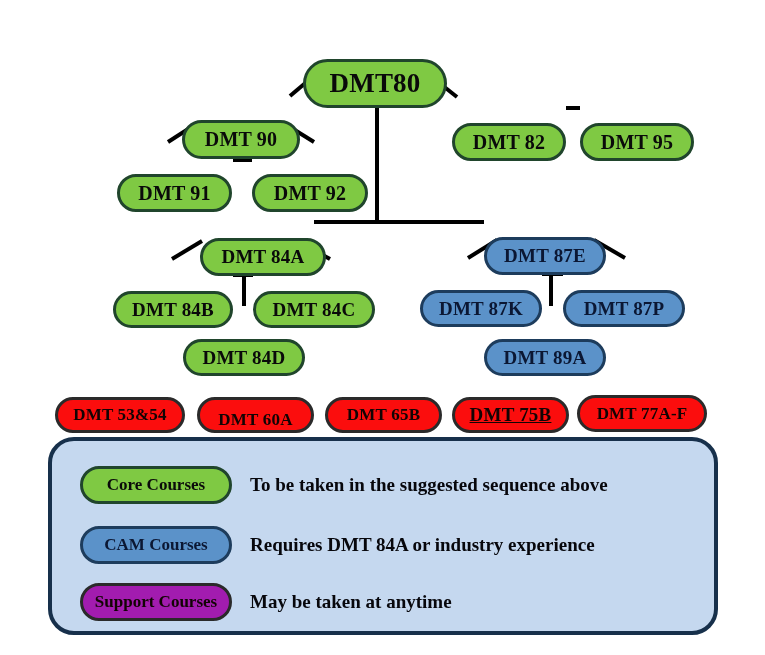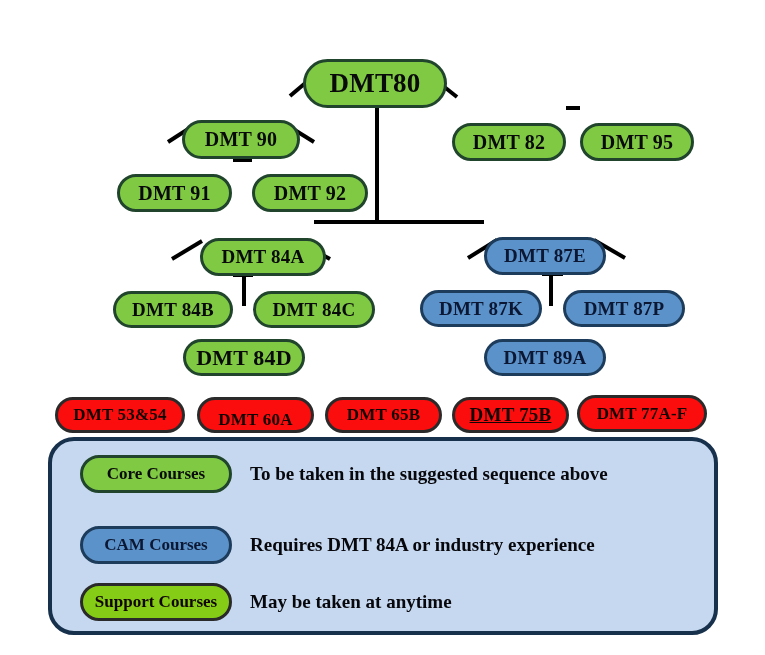--- a/index.html
+++ b/index.html
@@ -84,21 +84,21 @@
     align-items: center;
     justify-content: center;
     border-radius: 999px;
     border: 3px solid #20452c;
     font-weight: bold;
     font-size: 17px;
     white-space: nowrap;
   }
   .legend-pill.core { background: #7fc943; border-color: #20452c; color: #0a0a0a; }
   .legend-pill.cam  { background: #5b92c9; border-color: #1d3c5c; color: #0b1733; }
-  .legend-pill.support { background: #84cc16; border-color: #2a2a2a; color: #120404; }
+  .legend-pill.support { background: #a21caf; border-color: #2a2a2a; color: #120404; }
   .legend-desc {
     margin-left: 18px;
     font-size: 19px;
     font-weight: bold;
     color: #07070c;
     white-space: nowrap;
   }
 </style>
 </head>
 <body>
@@ -148,21 +148,21 @@
       </div>
       <div class="node core" style="left: 200px; top: 204px; width: 126px; height: 38px; font-size: 19px;">
         <span>DMT 84A</span>
       </div>
       <div class="node core" style="left: 113px; top: 257px; width: 120px; height: 37px; font-size: 19px;">
         <span>DMT 84B</span>
       </div>
       <div class="node core" style="left: 253px; top: 257px; width: 122px; height: 37px; font-size: 19px;">
         <span>DMT 84C</span>
       </div>
-      <div class="node core" style="left: 183px; top: 305px; width: 122px; height: 37px; font-size: 22px;">
+      <div class="node core" style="left: 183px; top: 305px; width: 122px; height: 37px; font-size: 19px;">
         <span>DMT 84D</span>
       </div>
       <div class="node cam" style="left: 484px; top: 203px; width: 122px; height: 38px; font-size: 19px;">
         <span>DMT 87E</span>
       </div>
       <div class="node cam" style="left: 420px; top: 256px; width: 122px; height: 37px; font-size: 19px;">
         <span>DMT 87K</span>
       </div>
       <div class="node cam" style="left: 563px; top: 256px; width: 122px; height: 37px; font-size: 19px;">
         <span>DMT 87P</span>
@@ -181,21 +181,21 @@
       </div>
       <div class="node support" style="left: 452px; top: 363px; width: 117px; height: 36px; font-size: 19px; text-decoration: underline;">
         <span>DMT 75B</span>
       </div>
       <div class="node support" style="left: 577px; top: 361px; width: 130px; height: 37px; font-size: 17px;">
         <span>DMT 77A-F</span>
       </div>
     </div>
 
   <div id="legend">
-      <div class="legend-row" style="top: 14px;">
+      <div class="legend-row" style="top: 25px;">
         <div class="legend-pill core">
           <span>Core Courses</span>
         </div>
         <div class="legend-desc">To be taken in the suggested sequence above</div>
       </div>
       <div class="legend-row" style="top: 85px;">
         <div class="legend-pill cam">
           <span>CAM Courses</span>
         </div>
         <div class="legend-desc">Requires DMT 84A or industry experience</div>

